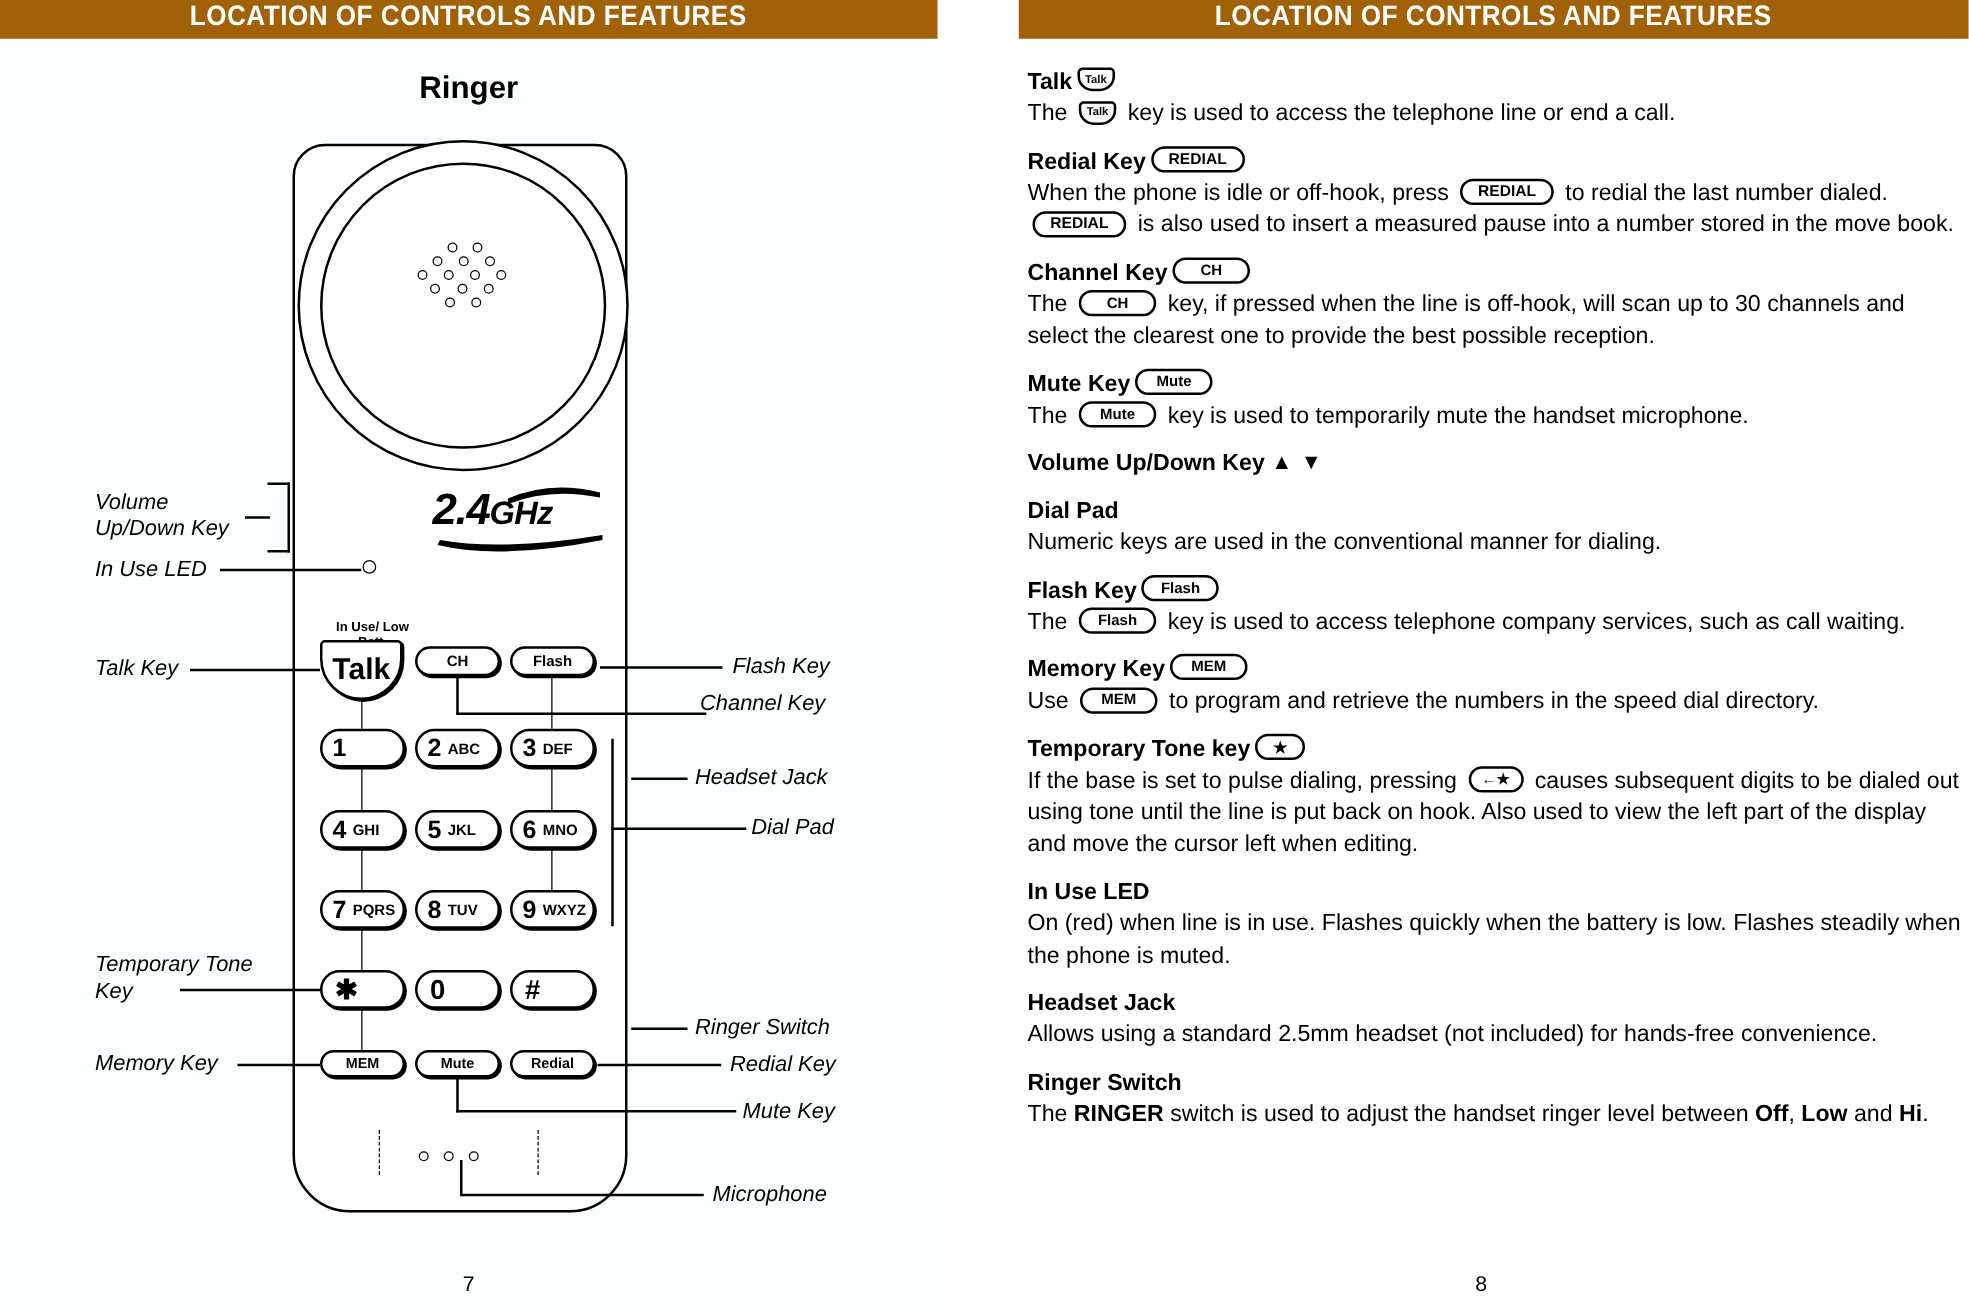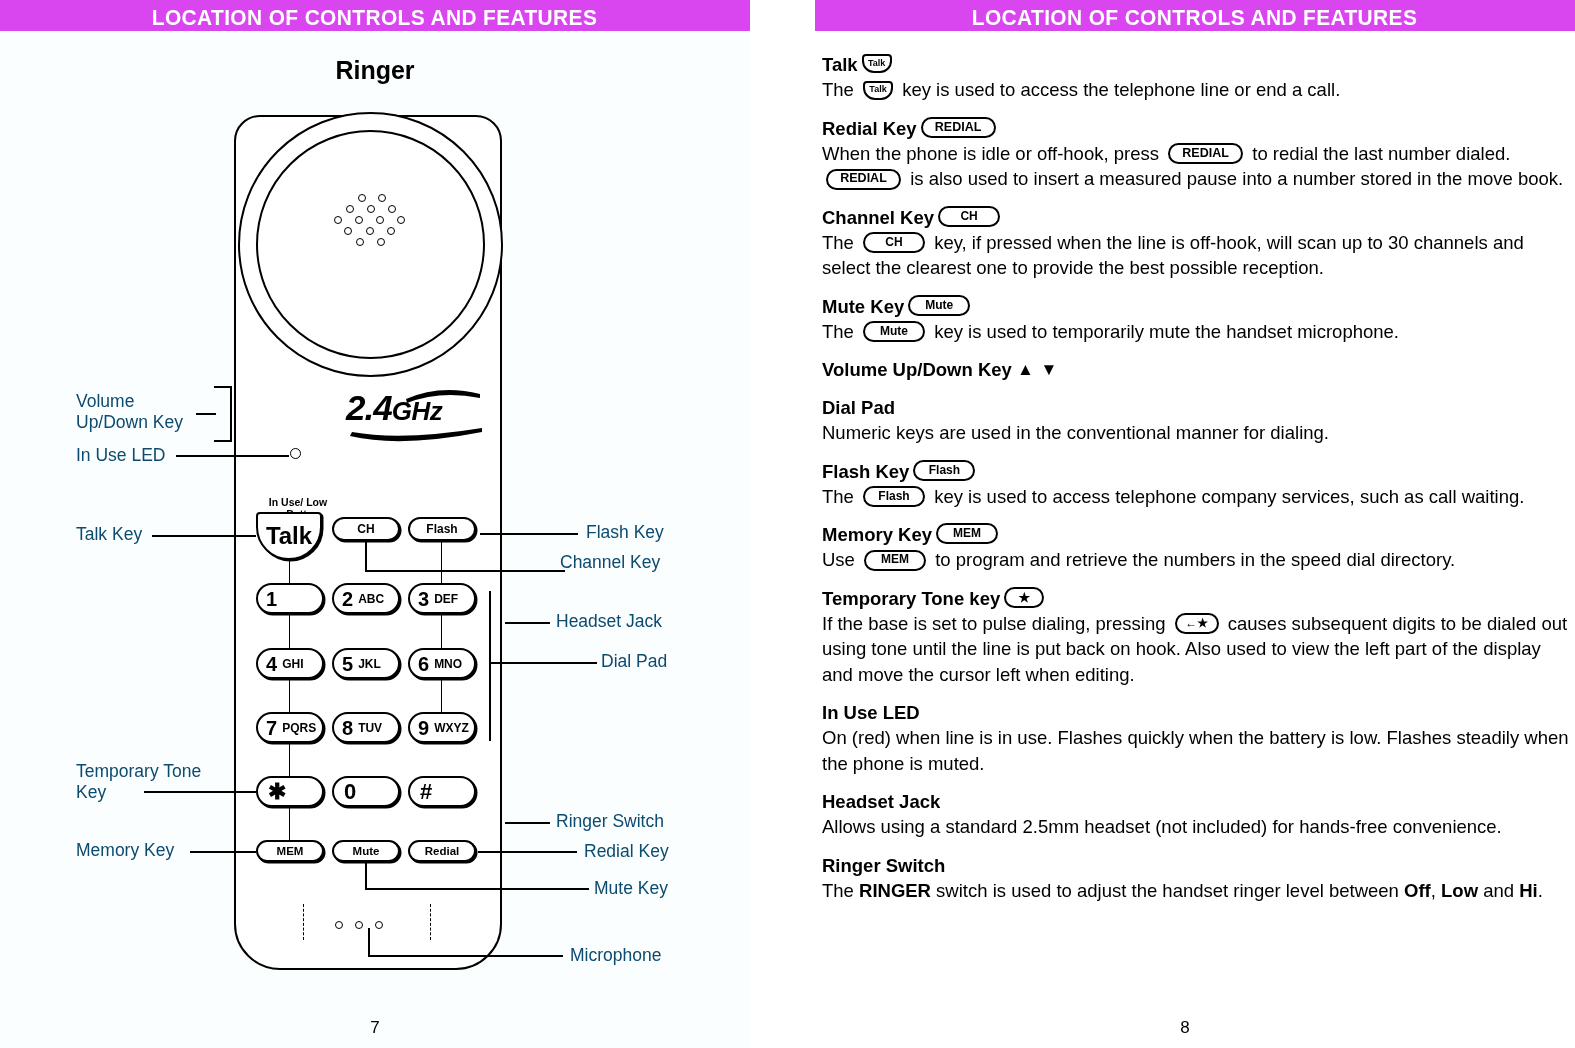--- a/index.html
+++ b/index.html
@@ -13,23 +13,23 @@
   #page { position: relative; width: 1575px; height: 1048px; background: #ffffff; }
 
   
   .page-left  { position: absolute; left: 0;   top: 0; width: 750px;  height: 1048px; background: #fbfeff; }
   .page-right { position: absolute; left: 815px; top: 0; width: 760px; height: 1048px; background: #ffffff; }
   .gutter { position: absolute; left: 750px; top: 0; width: 65px; height: 1048px; background: #ffffff; }
 
   
   .banner {
     position: absolute;
-    background: #d946ef;
+    background: #a16207;
     color: #ffffff;
-    display: flex; align-items: flex-end; justify-content: center;
+    display: flex; align-items: flex-start; justify-content: center;
     font-weight: bold;
     letter-spacing: 0.4px;
     font-stretch: condensed;
   }
   .banner-left  { left: 0;    top: 0; width: 750px; height: 31px; font-size: 22.5px; }
   .banner-right { left: 815px; top: 0; width: 760px; height: 31px; font-size: 22.5px; }
   .banner span { transform: scaleX(0.93); display:inline-block; }
 
   
   .handset-title {
@@ -116,22 +116,23 @@
     position: absolute; width: 0; height: 36px; border-left: 1.6px dashed #000; z-index: 8;
   }
 
   
   .ln { position: absolute; background: #000; z-index: 9; }
   .lnh { height: 1.8px; }
   .lnv { width: 1.8px; }
   .lnv-thin { width: 1.4px; }
 
   .callout {
-    position: absolute; font-size: 17.5px; color: #0c4a6e; line-height: 21px; z-index: 10;
+    position: absolute; font-size: 17.5px; color: #000000; line-height: 21px; z-index: 10;
     white-space: pre-line;
+    font-style: italic;
   }
   .callout-r { text-align: left; }
 
   
   .bracket {
     position: absolute; left: 214px; top: 386px; width: 18px; height: 56px;
     border: 2px solid #000; border-left: none; z-index: 9;
   }
 
   

